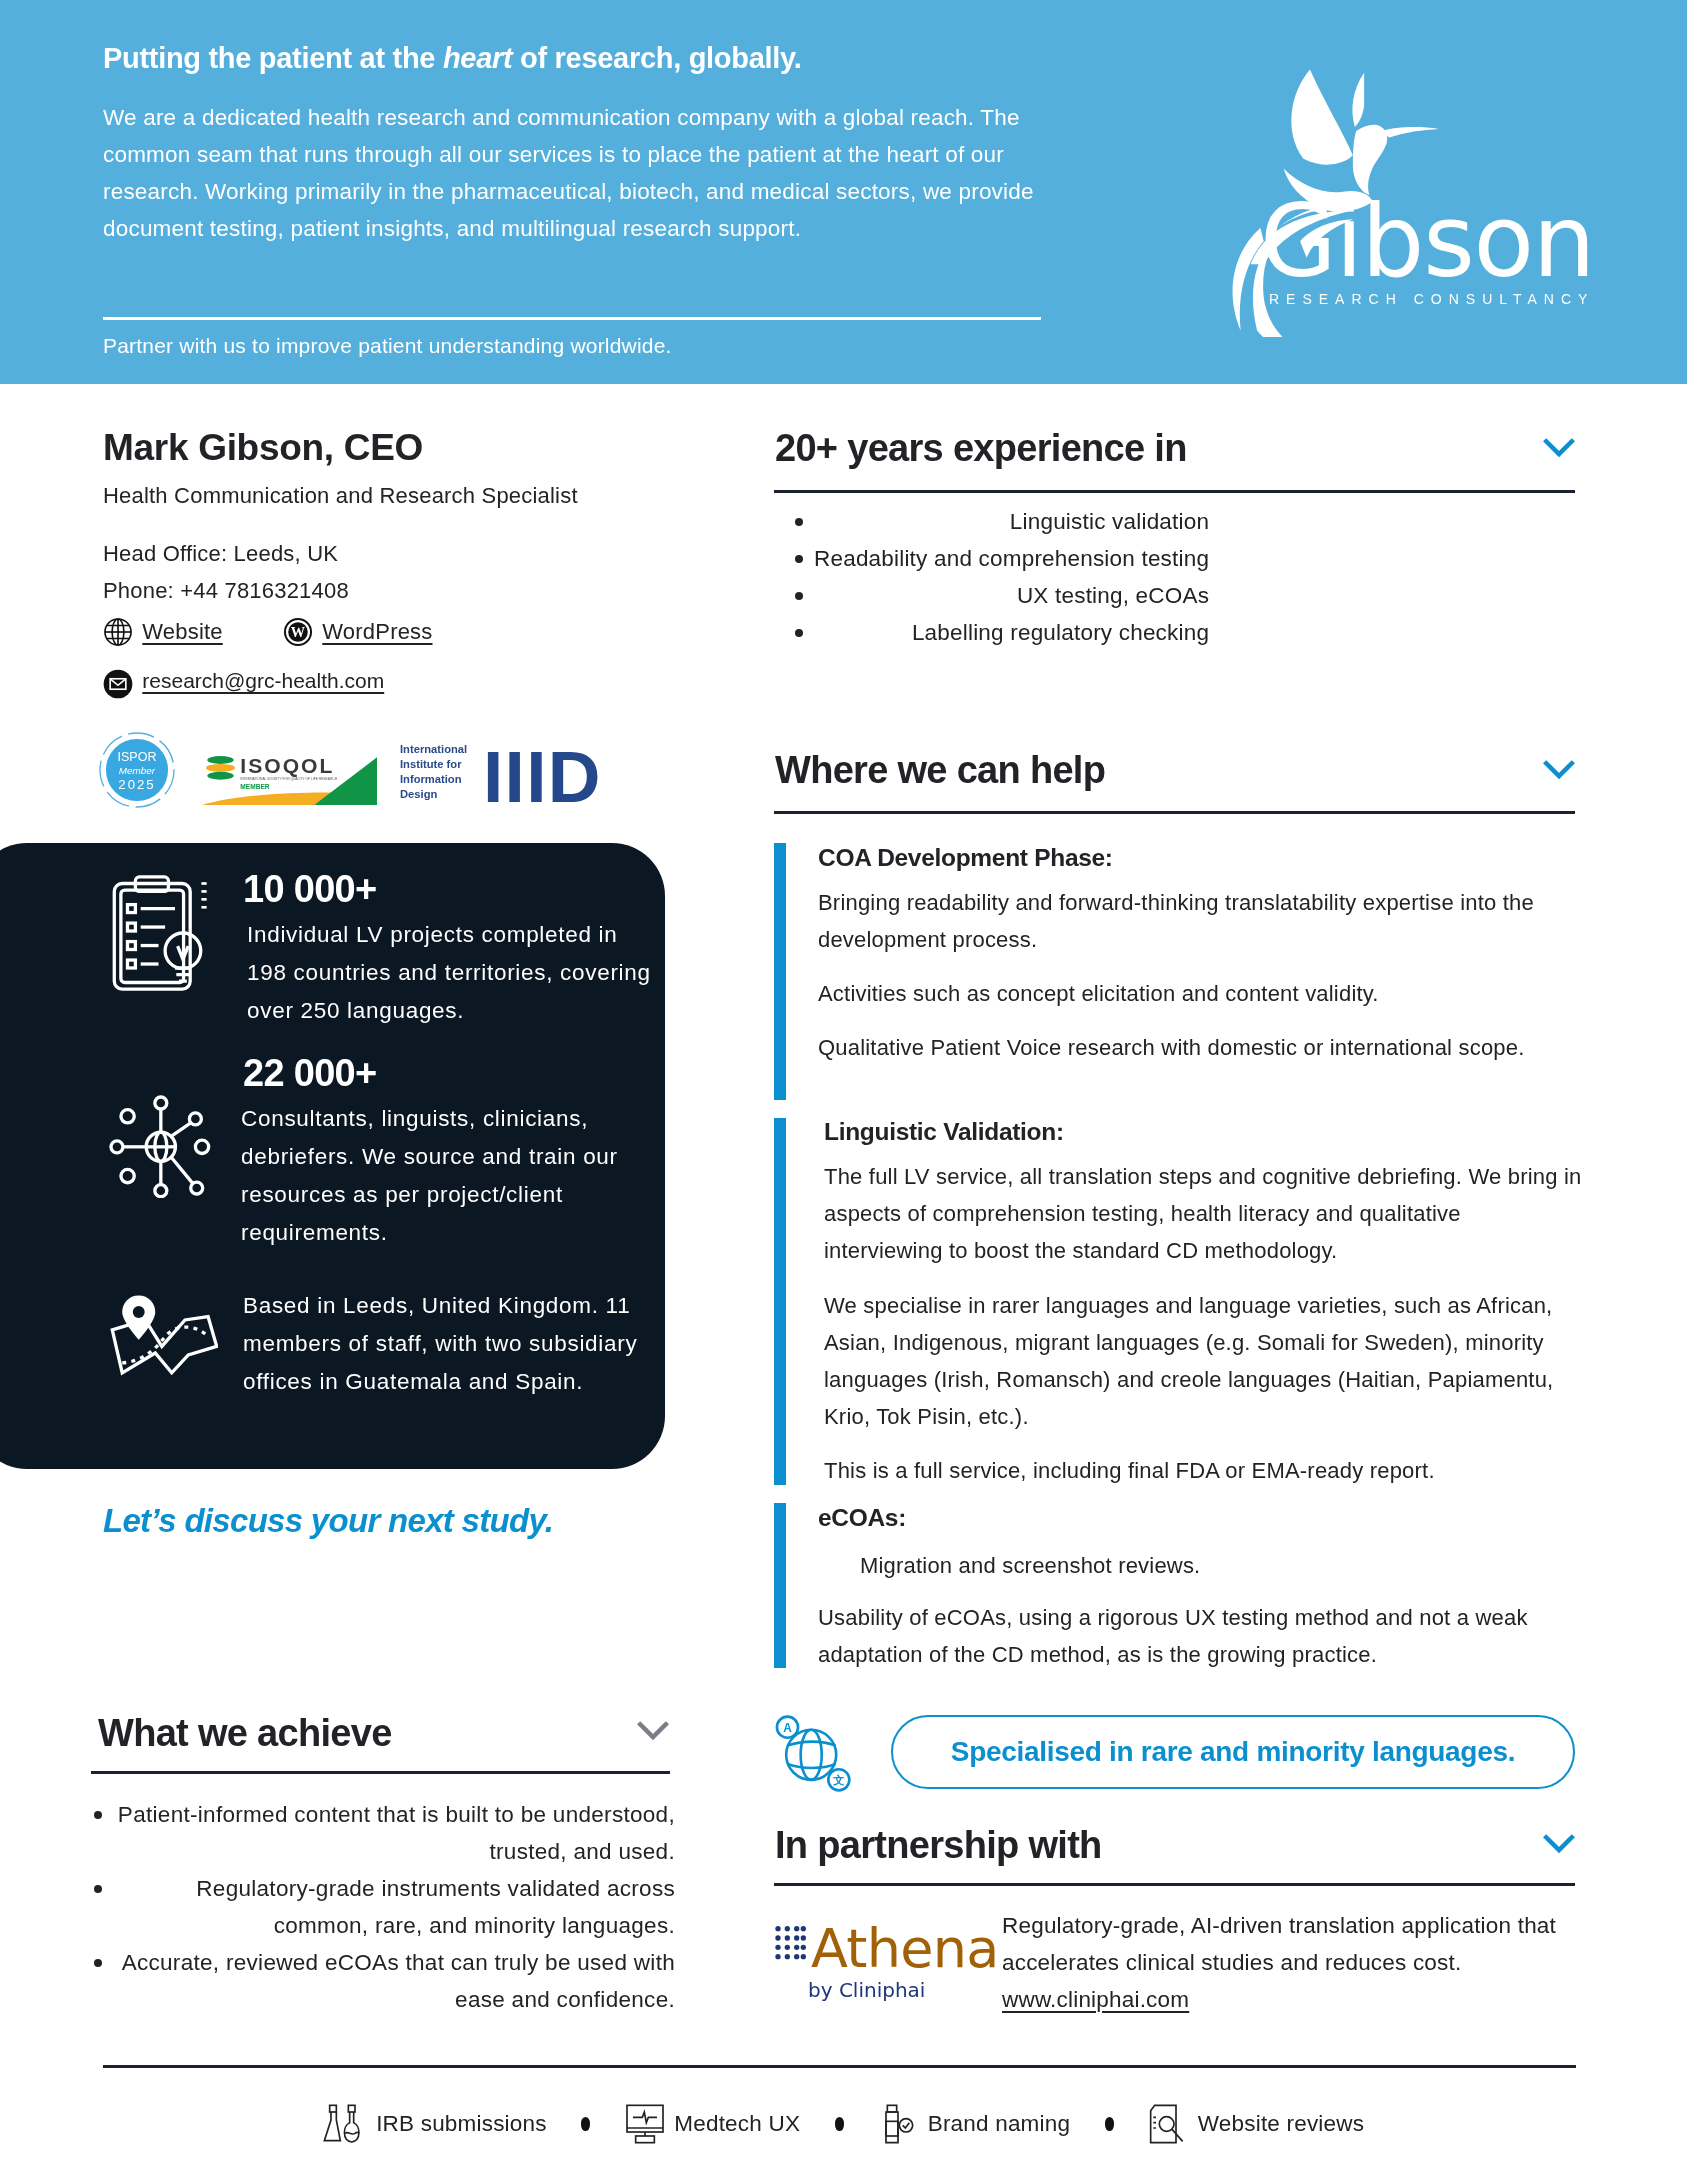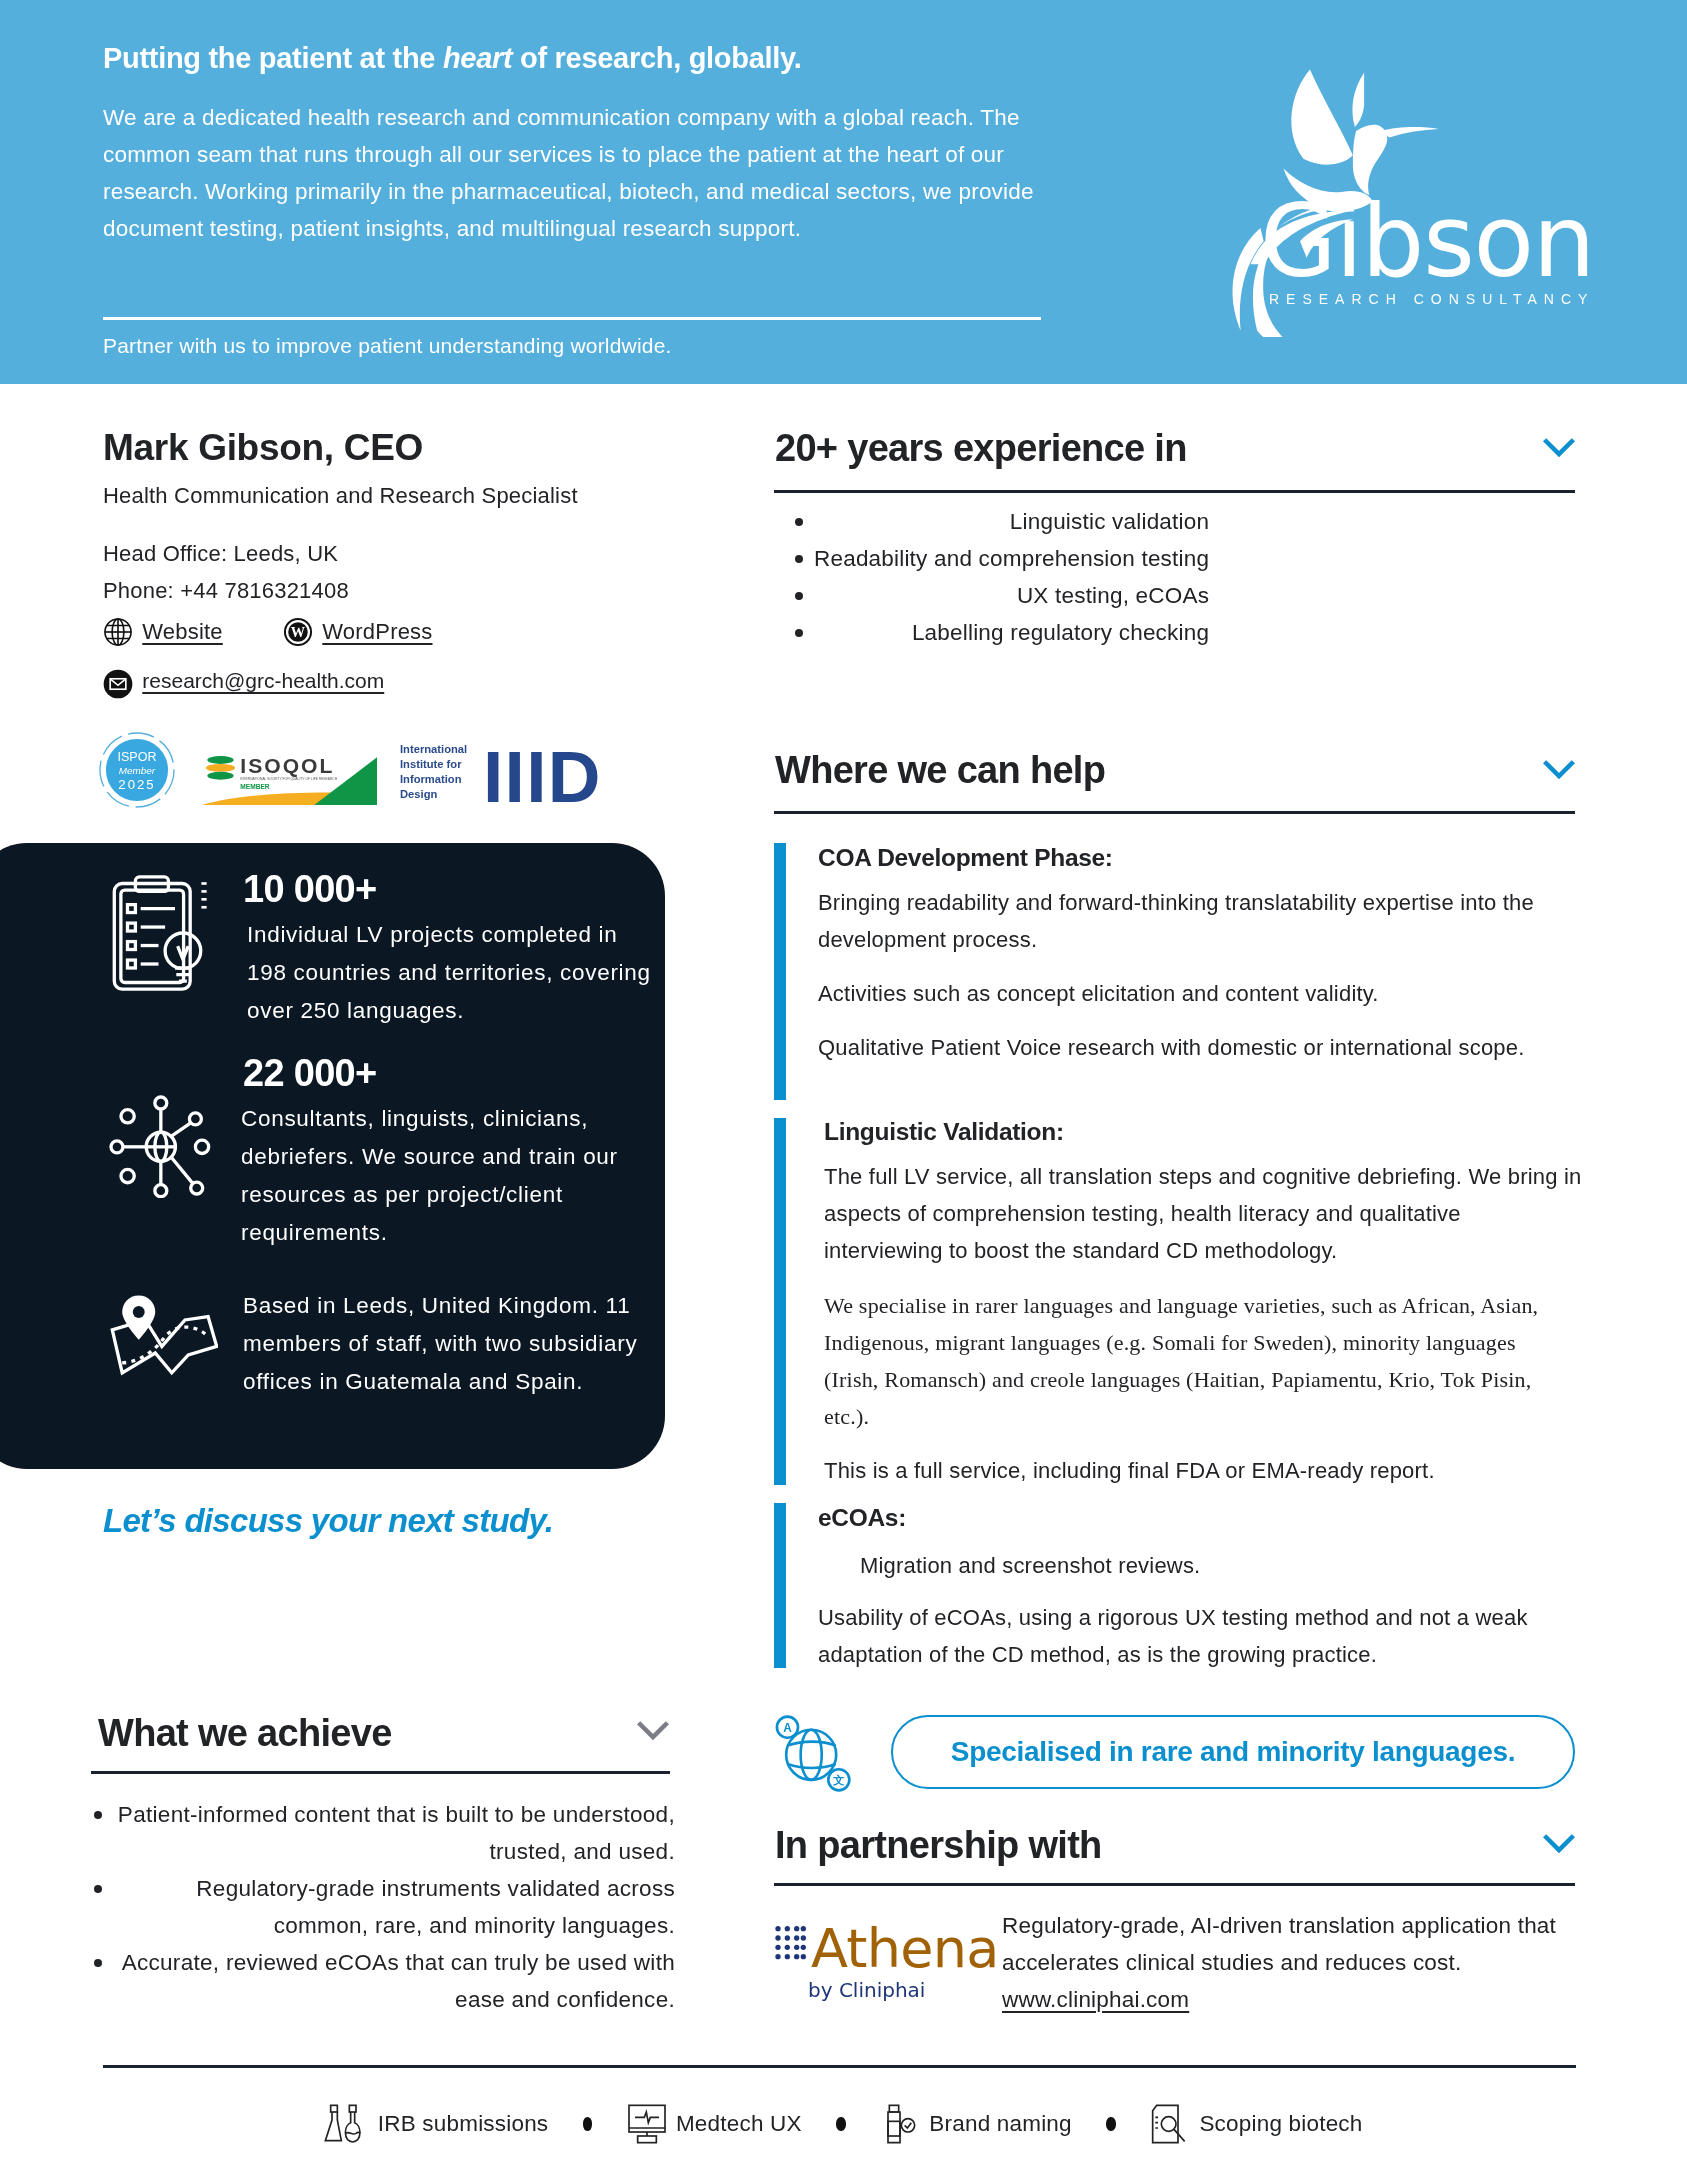--- a/index.html
+++ b/index.html
@@ -246,21 +246,21 @@
 
 <div class="abs bar" style="left:774px;top:843px;height:257px;"></div>
 <div class="abs help-h" style="left:818px;top:844px;">COA Development Phase:</div>
 <div class="abs help-p" style="left:818px;top:884px;">Bringing readability and forward-thinking translatability expertise into the development process.</div>
 <div class="abs help-p" style="left:818px;top:975px;">Activities such as concept elicitation and content validity.</div>
 <div class="abs help-p" style="left:818px;top:1029px;">Qualitative Patient Voice research with domestic or international scope.</div>
 
 <div class="abs bar" style="left:774px;top:1118px;height:367px;"></div>
 <div class="abs help-h" style="left:824px;top:1118px;">Linguistic Validation:</div>
 <div class="abs help-p" style="left:824px;top:1158px;width:761px;">The full LV service, all translation steps and cognitive debriefing. We bring in aspects of comprehension testing, health literacy and qualitative interviewing to boost the standard CD methodology.</div>
-<div class="abs help-p" style="left:824px;top:1287px;width:748px;font-family:Liberation Serif, serif;">We specialise in rarer languages and language varieties, such as African, Asian, Indigenous, migrant languages (e.g. Somali for Sweden), minority languages (Irish, Romansch) and creole languages (Haitian, Papiamentu, Krio, Tok Pisin, etc.).</div>
+<div class="abs help-p" style="left:824px;top:1287px;width:748px;">We specialise in rarer languages and language varieties, such as African, Asian, Indigenous, migrant languages (e.g. Somali for Sweden), minority languages (Irish, Romansch) and creole languages (Haitian, Papiamentu, Krio, Tok Pisin, etc.).</div>
 <div class="abs help-p" style="left:824px;top:1452px;">This is a full service, including final FDA or EMA-ready report.</div>
 
 <div class="abs bar" style="left:774px;top:1503px;height:165px;"></div>
 <div class="abs help-h" style="left:818px;top:1504px;">eCOAs:</div>
 <div class="abs help-p" style="left:860px;top:1547px;">Migration and screenshot reviews.</div>
 <div class="abs help-p" style="left:818px;top:1599px;width:748px;">Usability of eCOAs, using a rigorous UX testing method and not a weak adaptation of the CD method, as is the growing practice.</div>
 
 <svg class="abs lang-icon" viewBox="0 0 120 120">
   <g fill="none" stroke="#0b8fcf" stroke-width="4">
     <circle cx="58" cy="62" r="38"></circle>
@@ -361,16 +361,16 @@
   <div class="foot-dot"></div>
   <div class="foot-item">
     <svg width="40" height="40" viewBox="0 0 60 60">
       <g fill="none" stroke="#222" stroke-width="2.5">
         <path d="M10 2 H42 V58 H4 V10 Z"></path>
         <circle cx="28" cy="30" r="11"></circle>
           <line x1="36" y1="38" x2="52" y2="56"></line>
         <path d="M8 20 H12 M8 28 H12 M8 36 H12"></path>
       </g>
     </svg>
-    <span>Scoping biotech</span>
+    <span>Website reviews</span>
   </div>
 </div>
 
 
 </body></html>

